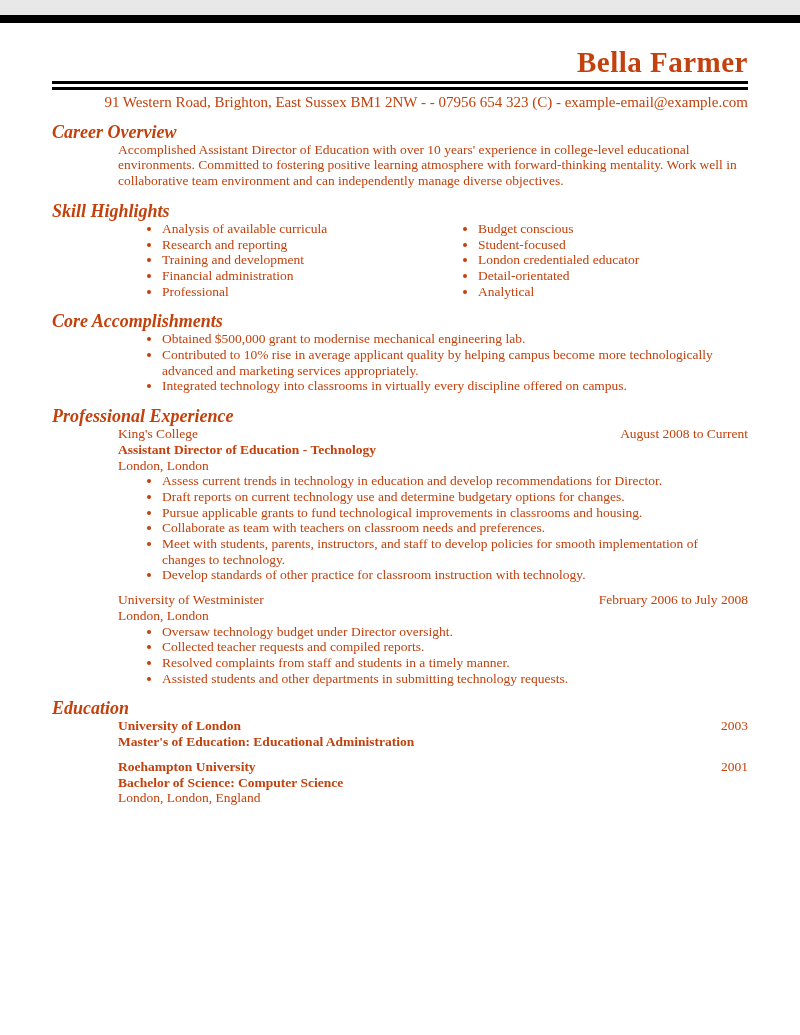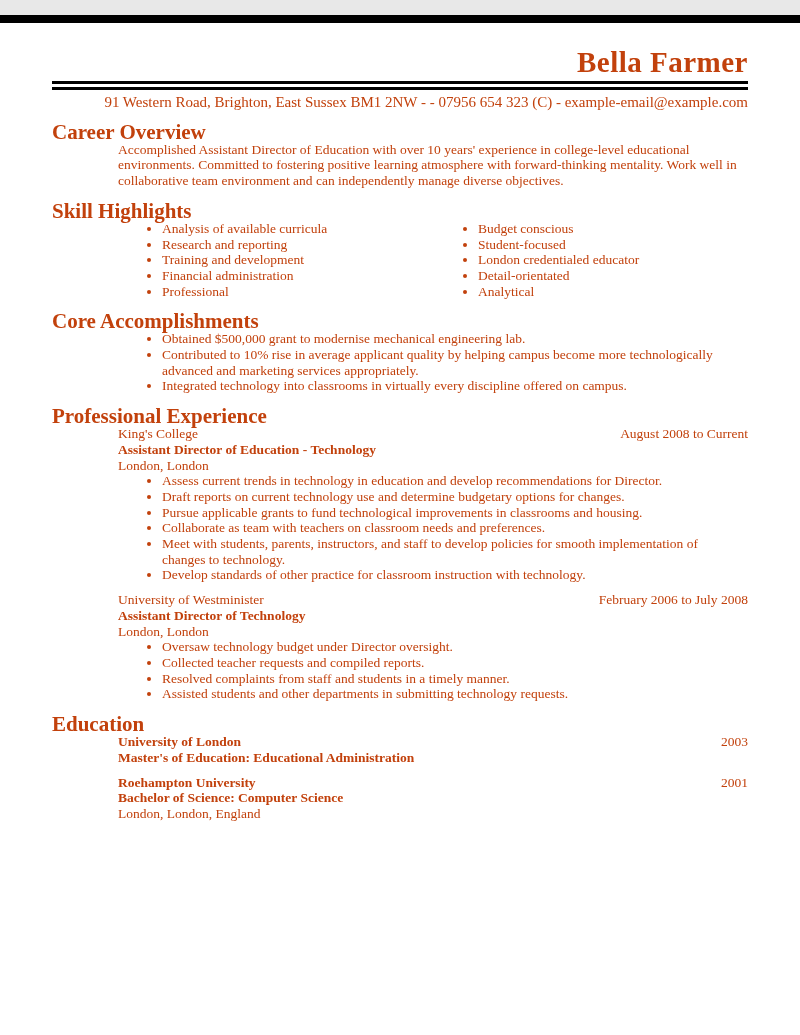--- a/index.html
+++ b/index.html
@@ -31,22 +31,23 @@
   .rule + .rule { margin-top:3px; }
   .contact {
     margin-top:5px;
     text-align:right;
     font-size:15px;
   }
 
   
   h2.section-heading {
     margin:0; margin-top:11px;
-    font-size:21px; line-height:20px;
+    font-size:18px; line-height:20px;
     font-weight:bold;
+    font-style:italic;
   }
   h2.mt { margin-top:12px; }
   p.summary { margin:0; margin-left:66px; max-width:632px; }
 
   ul.bullets {
     margin:0; margin-left:66px;
     padding-left:44px;
     list-style:disc outside;
   }
   ul.bullets li { max-width:552px; }
@@ -145,21 +146,20 @@
               <li>Meet with students, parents, instructors, and staff to develop policies for smooth implementation of changes to technology.</li>
               <li>Develop standards of other practice for classroom instruction with technology.</li>
             </ul>
           </div>
 
           <div class="job">
             <div class="row-split">
               <span class="employer">University of Westminister</span>
               <span class="dates">February 2006 to July 2008</span>
             </div>
-            <div class="job-title">Assistant Director of Technology</div>
             <div class="job-location">London, London</div>
             <ul class="bullets">
 
             <li>Oversaw technology budget under Director oversight.</li>
               <li>Collected teacher requests and compiled reports.</li>
               <li>Resolved complaints from staff and students in a timely manner.</li>
               <li>Assisted students and other departments in submitting technology requests.</li>
             </ul>
           </div>
         </div>

